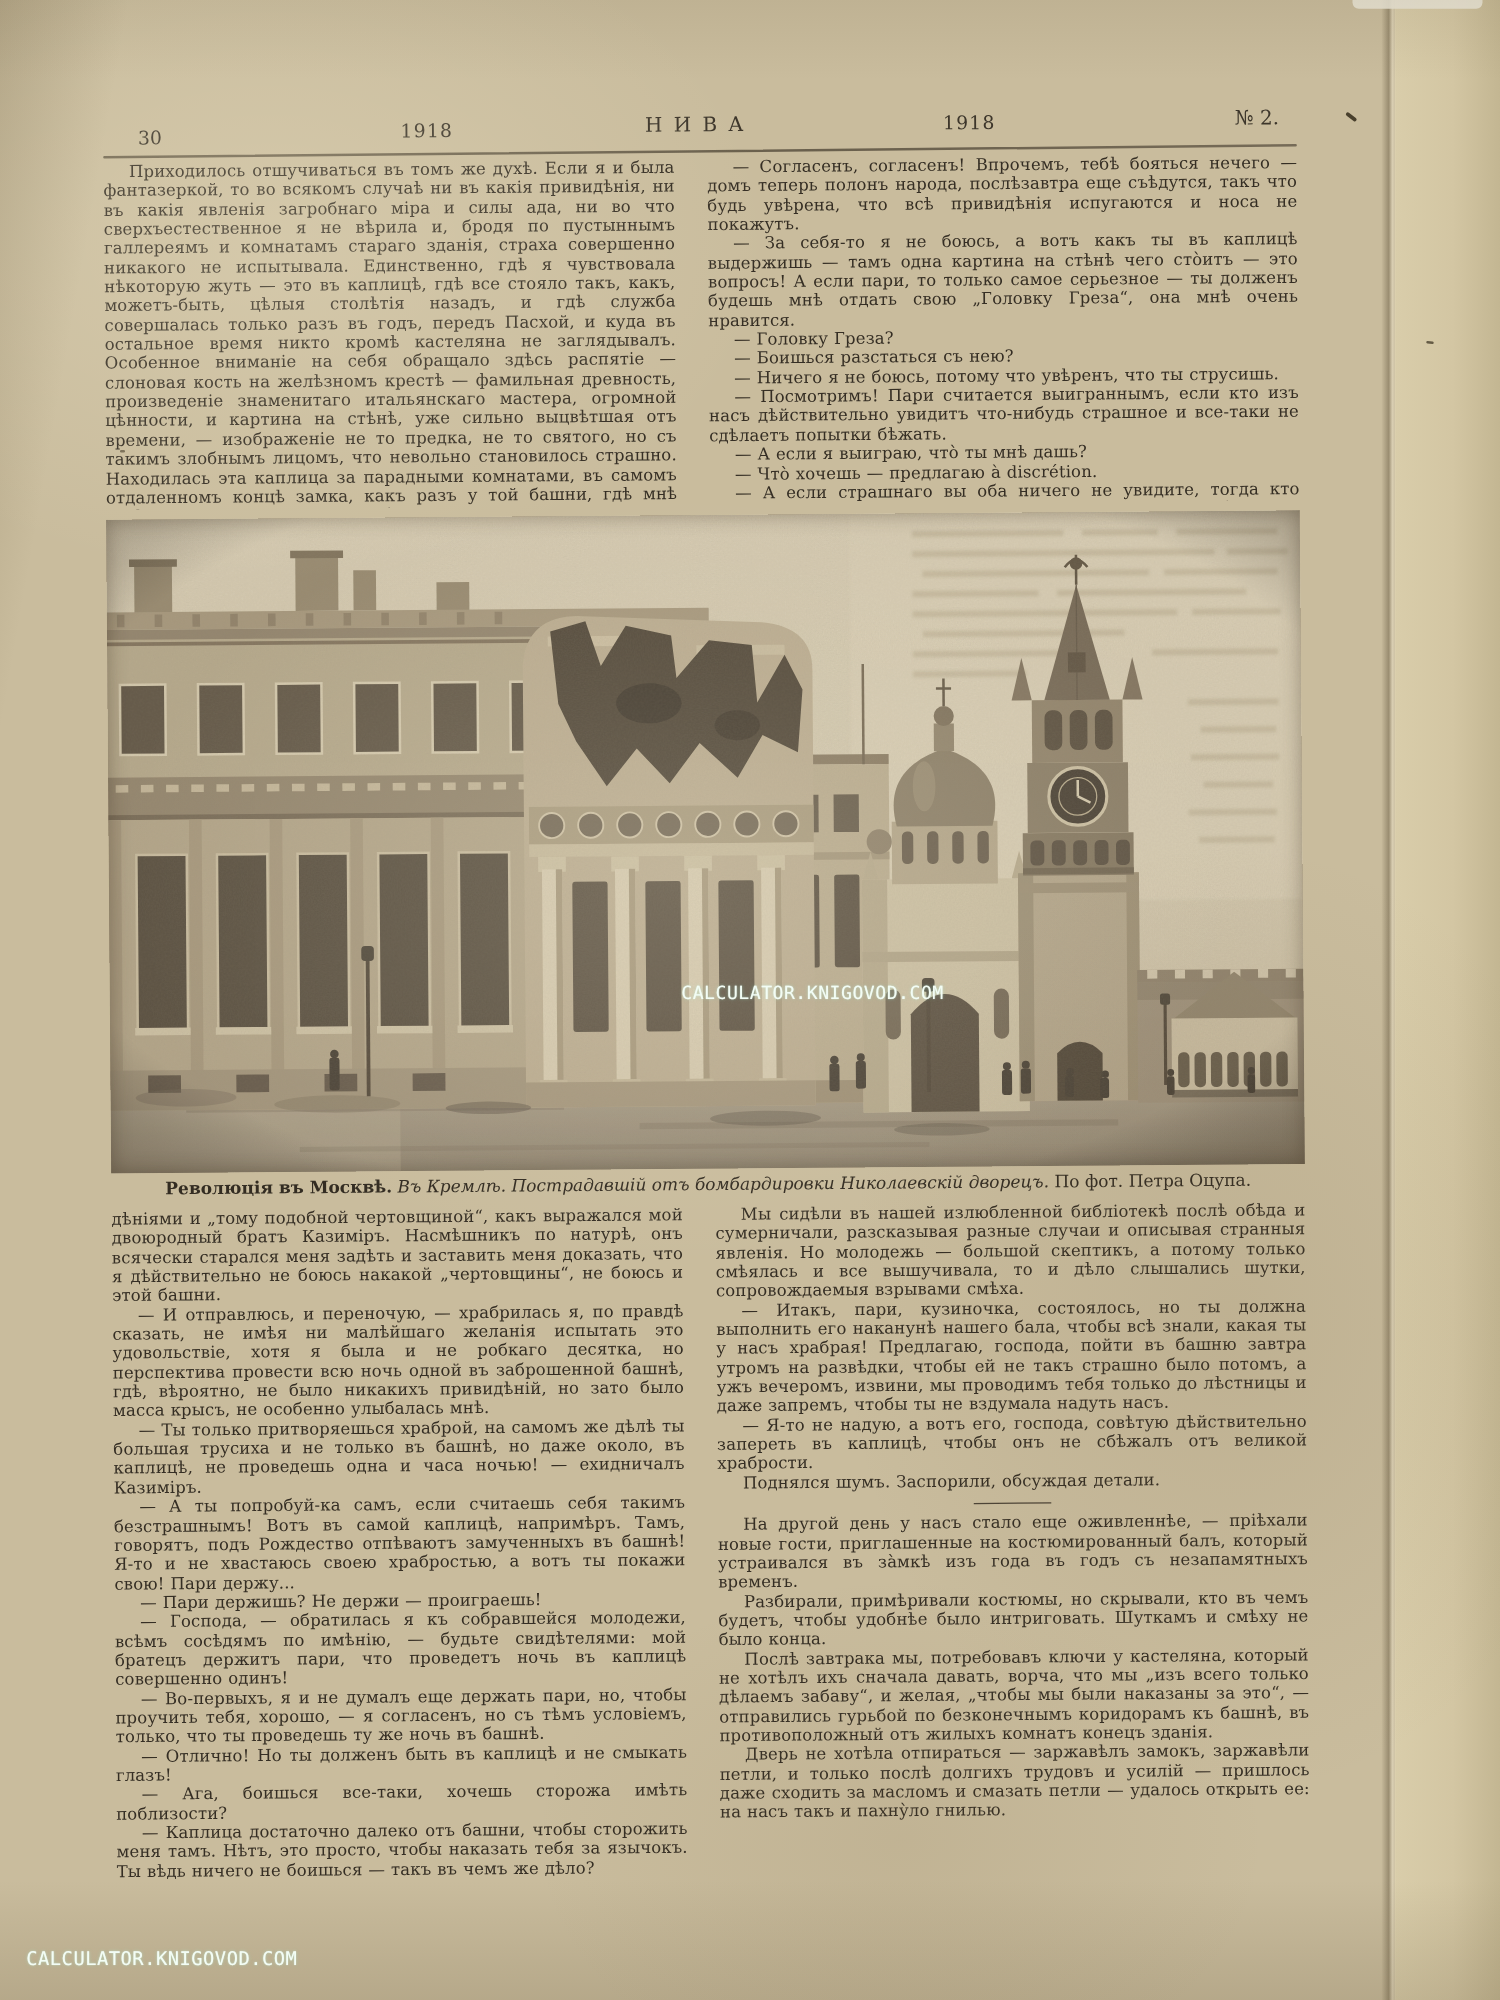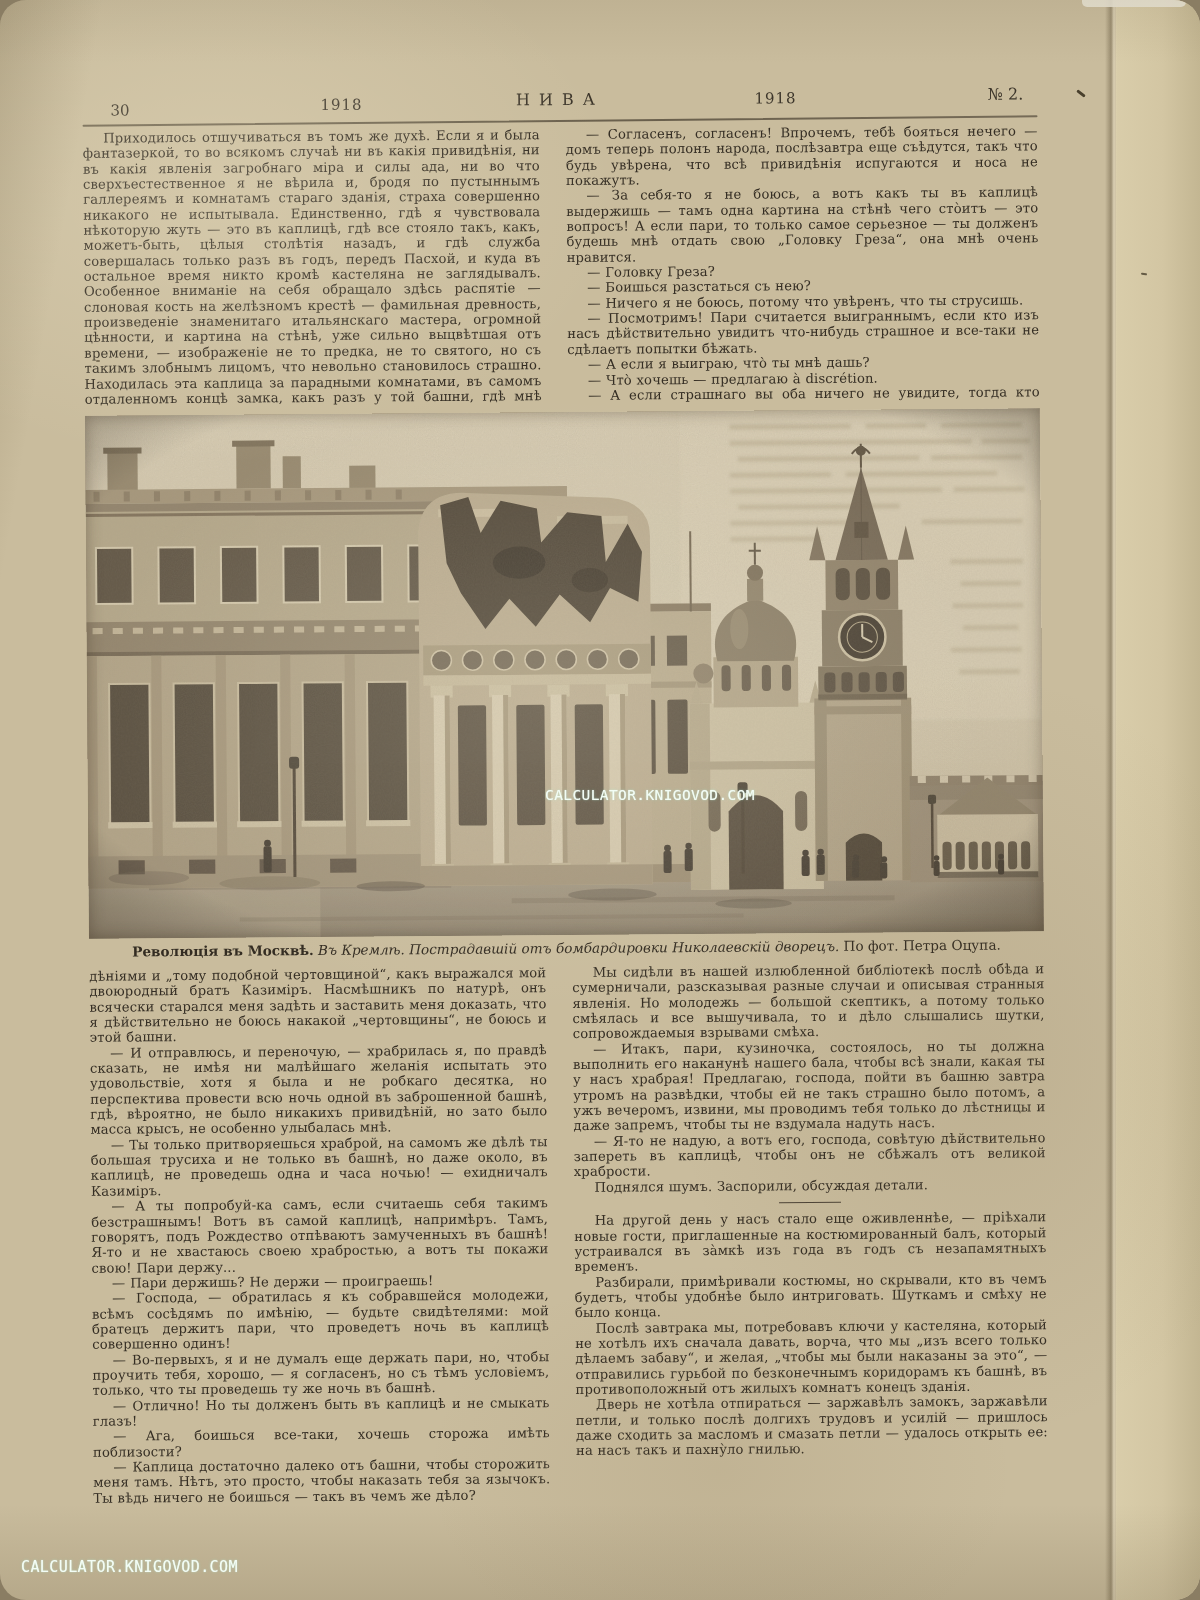--- a/index.html
+++ b/index.html
@@ -1,20 +1,19 @@
 <!DOCTYPE html>
 <html style="--paper: #c9bc9d; --paper-edge: #d6caaa; --ink: #362f25; --photo-sky: #d8ceb6; --photo-dark: #4c4237; --watermark: #f3fdf5;"><head>
 <meta charset="utf-8">
 <style>
   html,body{margin:0;padding:0;background:#8a7d63;}
   .page{
     position:relative;width:1200px;height:1600px;overflow:hidden;
     background:var(--paper,#c9bc9d);
     font-family:"DejaVu Serif",serif;
-    border-radius:26px;
   }
   
   .page .mottle{
     position:absolute;inset:0;z-index:5;pointer-events:none;
     background:
       radial-gradient(620px 420px at 18% 12%, rgba(255,246,218,.22), transparent 65%),
       radial-gradient(520px 640px at 82% 66%, rgba(115,96,64,.12), transparent 60%),
       radial-gradient(760px 520px at 45% 44%, rgba(255,250,228,.14), transparent 60%),
       radial-gradient(420px 300px at 60% 92%, rgba(120,100,66,.10), transparent 70%),
       linear-gradient(100deg, rgba(105,90,60,.26), rgba(105,90,60,0) 7%),

